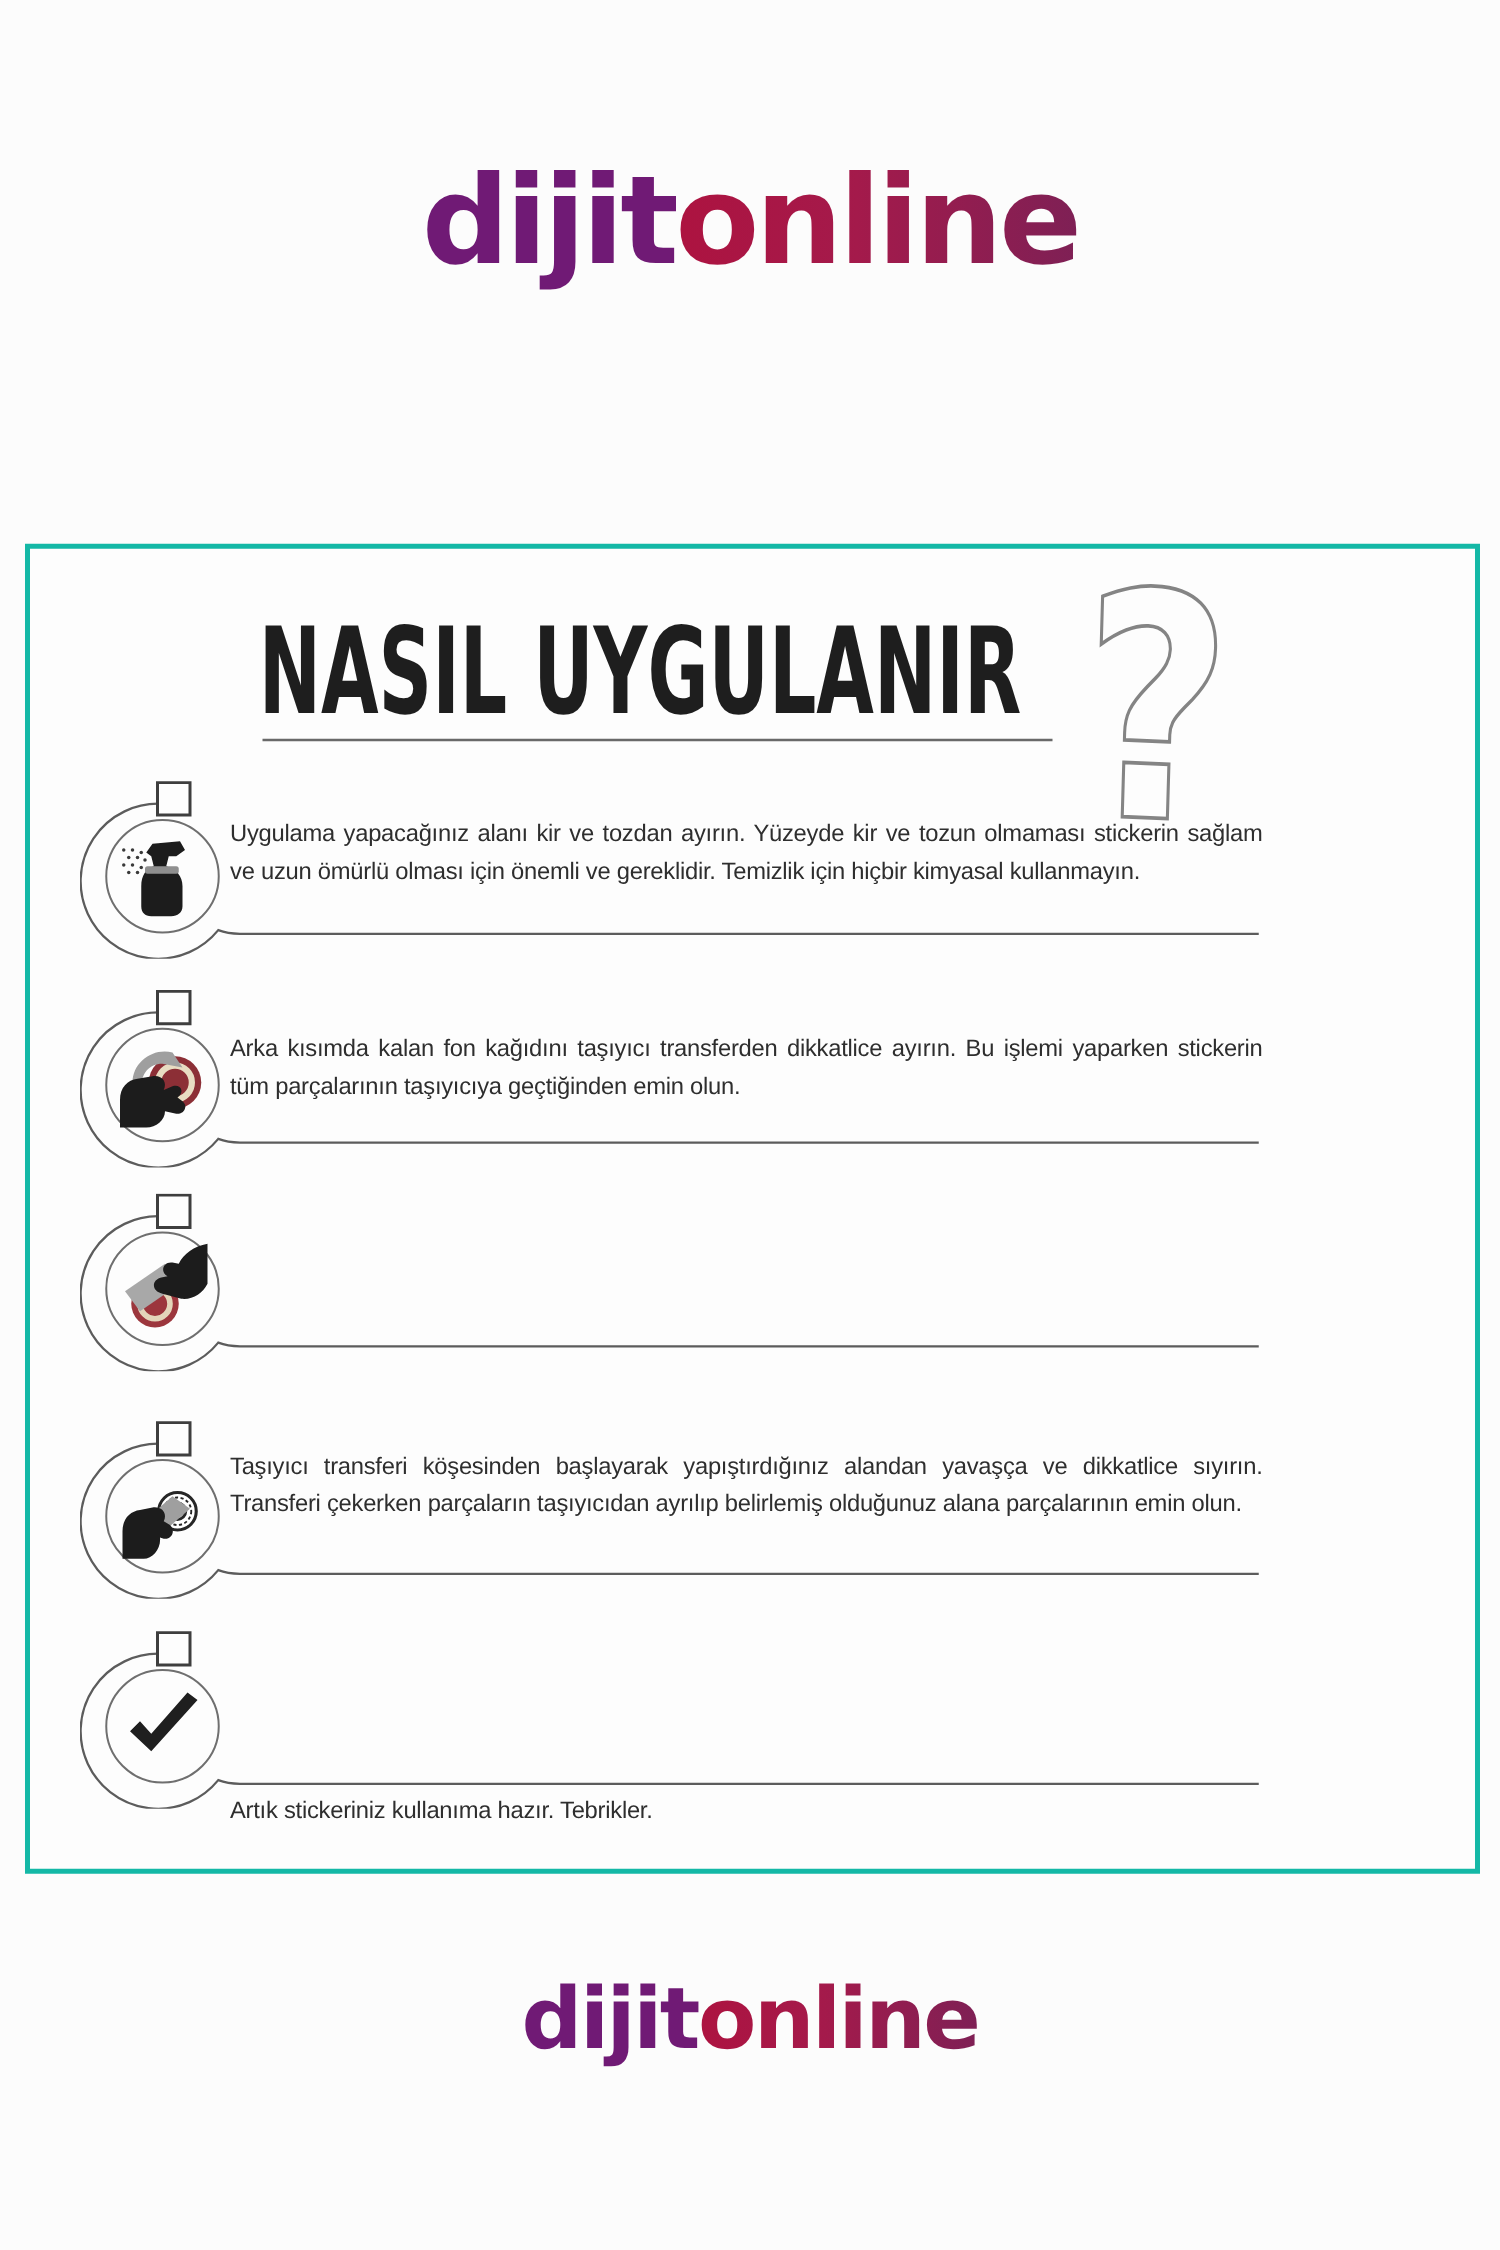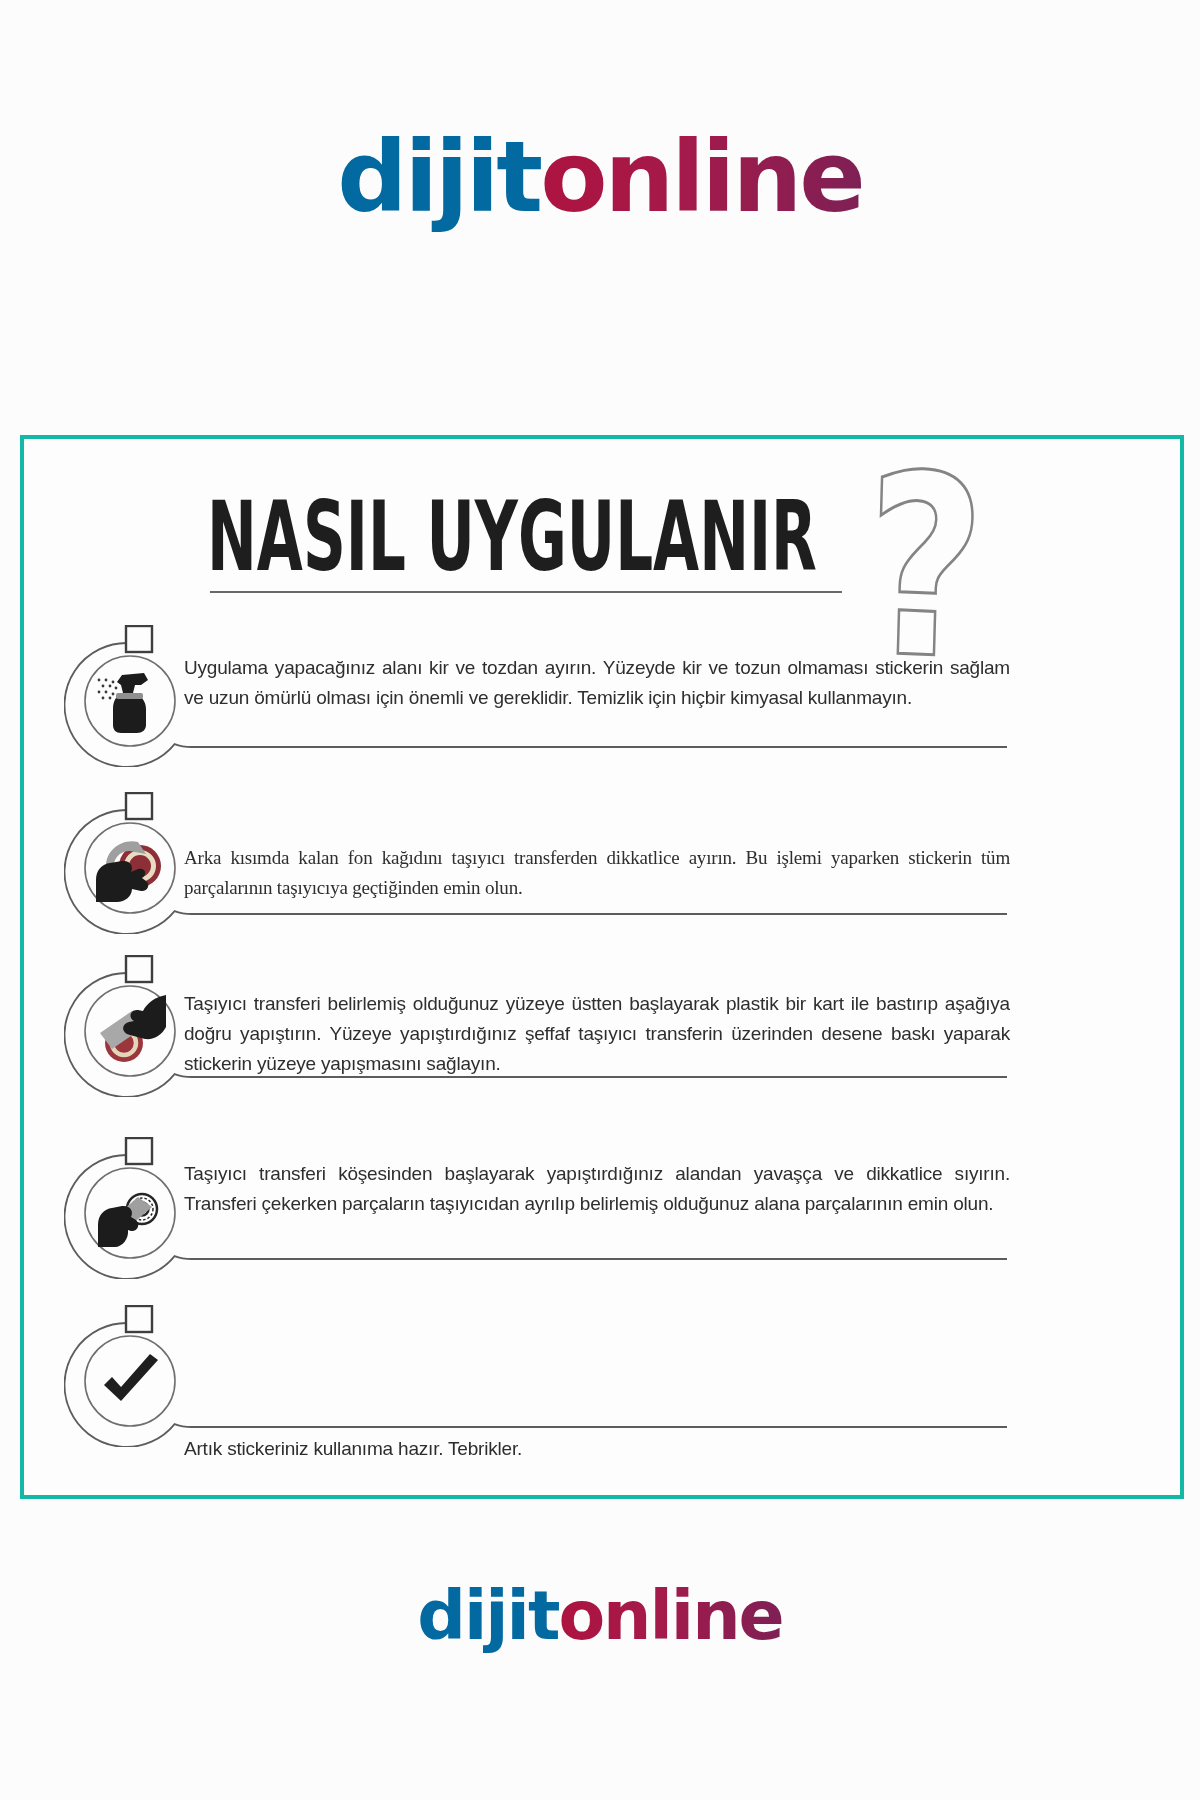--- a/index.html
+++ b/index.html
@@ -6,21 +6,21 @@
   .sheet{
     position:relative;width:1200px;height:1800px;margin:0 auto;
     background:#fcfcfc;overflow:hidden;
     font-family:"Liberation Sans", sans-serif;
   }
   
   .logo{position:absolute;left:0;width:100%;text-align:center;
     font-family:"DejaVu Sans", sans-serif;font-weight:bold;line-height:1;}
   .logo-top{top:128px;font-size:98px;letter-spacing:-3px;}
   .logo-bottom{top:1582px;font-size:68px;letter-spacing:-2px;}
-  .logo-gray{color:#0369a1;}
+  .logo-gray{color:#701a75;}
   .logo-accent{
     background:linear-gradient(90deg,#ad1340 0%,#a41a4b 45%,#7e2055 100%);
     -webkit-background-clip:text;background-clip:text;color:transparent;
   }
   
   .panel{
     position:absolute;left:20px;top:435px;width:1156px;height:1056px;
     border:4px solid #14b8a6;background:#fdfdfd;
   }
   .panel-title{
@@ -45,21 +45,21 @@
   .art-1{top:186px;} .art-2{top:353px;} .art-3{top:516px;}
   .art-4{top:698px;} .art-5{top:866px;}
   .step-art .arc{fill:none;stroke:#5c5c5c;stroke-width:1.8;}
   .step-art .inner{fill:#fdfdfd;stroke:#6f6f6f;stroke-width:1.6;}
   .step-art .sq{fill:#fdfdfd;stroke:#3e3e3e;stroke-width:2.4;}
   .step-text{
     position:absolute;left:160px;width:826px;
     font-size:19px;line-height:30.2px;letter-spacing:-0.2px;
     color:#2e2e2e;text-align:justify;margin:0;
   }
-  .txt-1{top:214px;} .txt-2{top:404px;font-family:Liberation Serif, serif;} .txt-3{top:550px;}
+  .txt-1{top:214px;} .txt-2{top:386px;} .txt-3{top:550px;}
   .txt-4{top:720px;} .txt-5{top:995px;}
 </style>
 </head>
 <body>
 
 <div class="sheet">
 
   <div class="logo logo-top"><span class="logo-gray">dijit</span><span class="logo-accent">online</span></div>
 
   <div class="panel">
@@ -118,21 +118,20 @@
       <rect class="sq" x="62" y="1" width="26" height="26"></rect>
       <g transform="translate(66,76)">
         <circle cx="-6" cy="12" r="19" fill="#9c363d"></circle>
         <circle cx="-6" cy="12" r="12" fill="none" stroke="#e3d5ba" stroke-width="4.5"></circle>
         <path fill="#a8a8a8" d="M -30 2 L 2 -20 L 14 -4 L -18 18 Z"></path>
         <path fill="#1c1c1c" d="M 36 -36 L 36 -4 C 32 4 24 9 15 8 L 0 4
           C -9 2 -9 -7 -1 -9 L 4 -10 C -2 -13 0 -22 8 -21 L 13 -20
           C 17 -28 25 -34 36 -36 Z"></path>
       </g>
     </svg>
-    <p class="step-text txt-3">Taşıyıcı transferi belirlemiş olduğunuz yüzeye üstten başlayarak plastik bir kart ile bastırıp aşağıya doğru yapıştırın. Yüzeye yapıştırdığınız şeffaf taşıyıcı transferin üzerinden desene baskı yaparak stickerin yüzeye yapışmasını sağlayın.</p>
 
     <svg class="step-art art-4" width="945" height="142" viewBox="0 0 945 142">
       <path class="arc" d="M 64 18 A 62 62 0 1 0 110.6 119.1 Q 118 122 128 122 L 943 122"></path>
       <circle class="inner" cx="66" cy="76" r="45"></circle>
       <rect class="sq" x="62" y="1" width="26" height="26"></rect>
       <g transform="translate(66,76)">
         <circle cx="12" cy="-4" r="15" fill="#ffffff" stroke="#262626" stroke-width="2.5"></circle>
         <circle cx="12" cy="-4" r="11" fill="none" stroke="#262626" stroke-width="1.5" stroke-dasharray="2.5 2"></circle>
         <circle cx="12" cy="-4" r="6.5" fill="none" stroke="#262626" stroke-width="2.5"></circle>
         <path fill="#9f9f9f" d="M -22 10 L 8 -16 L 22 -6 L -8 20 Z"></path>

